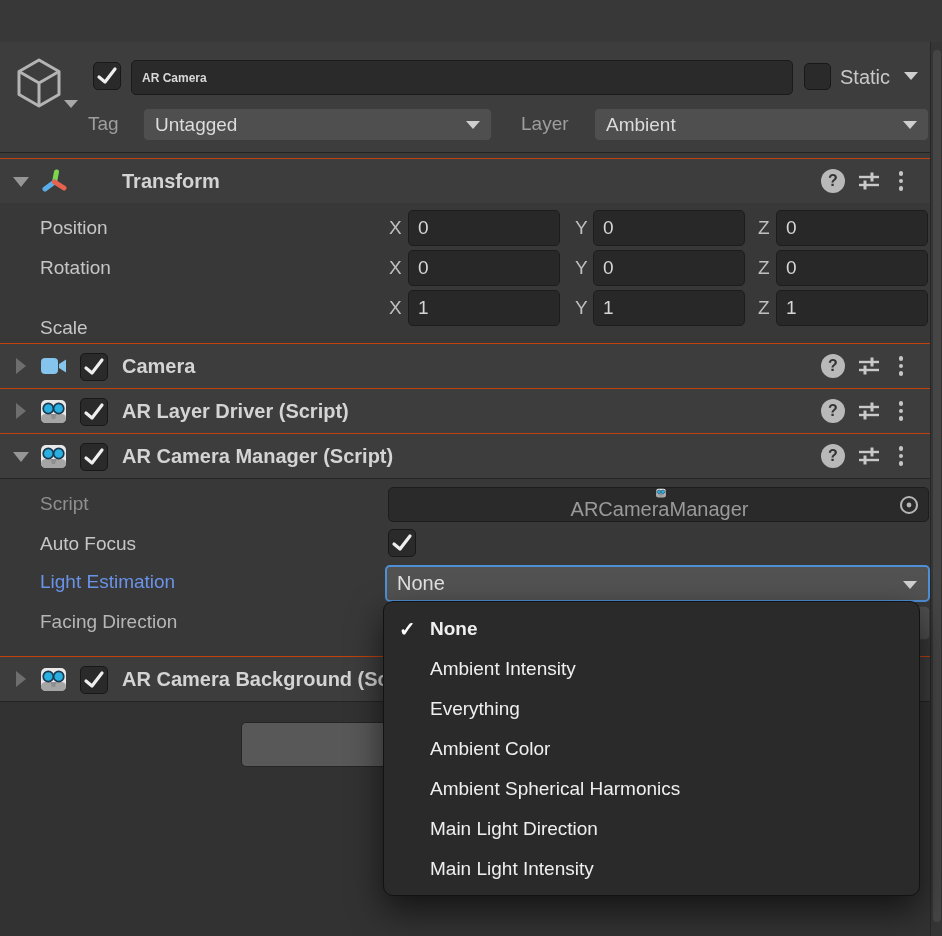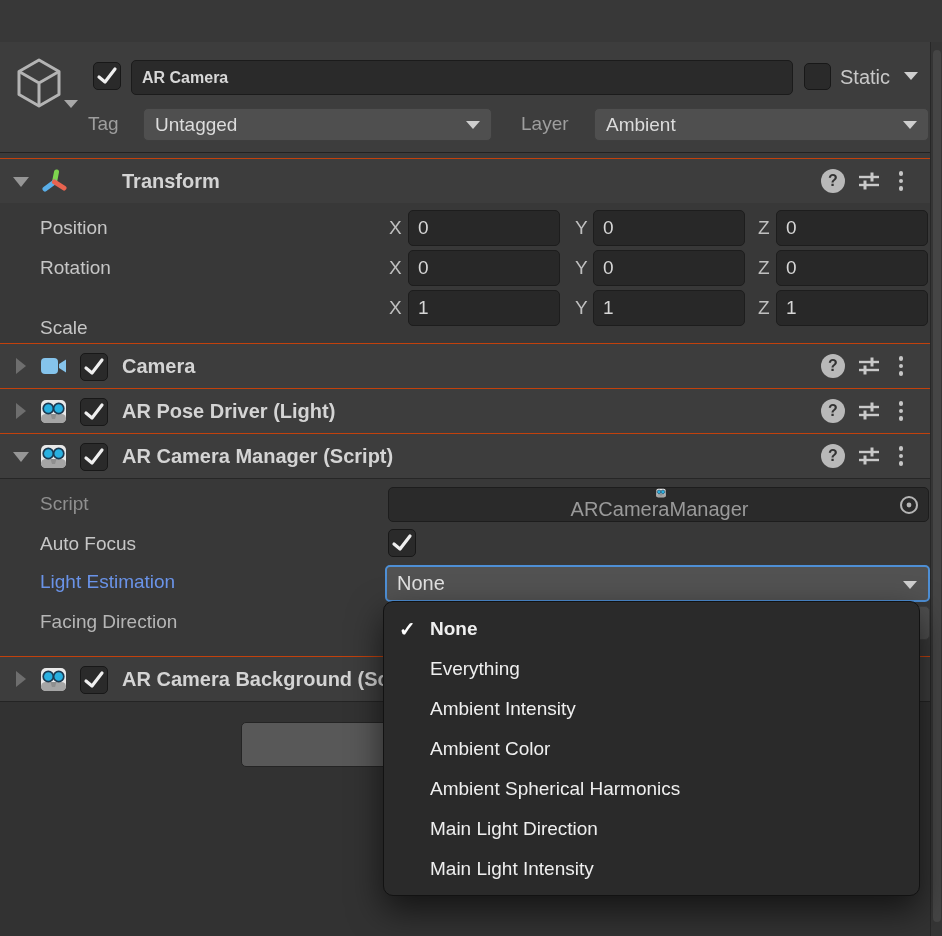--- a/index.html
+++ b/index.html
@@ -18,21 +18,21 @@
   .info-icon::after{content:"";position:absolute;left:10px;top:10px;width:4px;height:9px;border-radius:2px;background:#303030;}
   .tab-title{margin-left:10px;font-size:20px;color:#d2d2d2;}
   .kebab{display:flex;flex-direction:column;gap:3px;align-items:center;justify-content:center;}
   .kebab i{width:4.5px;height:4.5px;border-radius:50%;background:#c6c6c6;}
 
   
   .go-header{left:0;top:42px;width:930px;height:110px;background:#3d3d3d;}
   .checkbox{background:#2a2a2a;border:1px solid #181818;border-radius:5px;box-sizing:border-box;}
   .checkbox svg{display:block;}
   .namefield{background:#2a2a2a;border:1px solid #1b1b1b;border-radius:5px;color:#d8d8d8;
-             font-size:16px;font-weight:700;padding:0 10px;box-sizing:border-box;font-family:inherit;outline:none;}
+             font-size:12px;font-weight:700;padding:0 10px;box-sizing:border-box;font-family:inherit;outline:none;}
   .lbl{font-size:19px;color:#9e9e9e;}
   .ddl{background:#4f4f4f;border:1px solid #3e3e3e;border-radius:5px;box-sizing:border-box;
        display:flex;align-items:center;padding:0 11px;font-size:19px;color:#dcdcdc;}
   .arrow-down{width:0;height:0;border-left:7px solid transparent;border-right:7px solid transparent;
               border-top:8px solid #cfcfcf;}
   .ddl .arrow-down{position:absolute;right:11px;top:50%;margin-top:-4px;}
 
   
   .spacer{left:0;top:152px;width:930px;height:7px;background:#3a3a3a;border-top:1px solid #222;border-bottom:1px solid #222;box-sizing:border-box;}
   .chdr{left:0;width:930px;height:45px;background:#3d3d3d;border-top:1px solid #c2410c;box-sizing:border-box;}
@@ -213,21 +213,21 @@
       <rect x="1" y="16" width="25" height="9" rx="4.5" fill="#a5a5a5"></rect>
       <path d="M10.5 16 L16.5 16 L15 21 L12 21 Z" fill="#8f8f8f"></path>
       <circle cx="8.3" cy="10.5" r="5.1" fill="#29b0e0" stroke="#1b3a52" stroke-width="1.7"></circle>
       <circle cx="18.7" cy="10.5" r="5.1" fill="#29b0e0" stroke="#1b3a52" stroke-width="1.7"></circle>
     </svg>
     <div class="abs checkbox" style="left:80px;top:9px;width:28px;height:28px;">
       <svg width="26" height="26" viewBox="0 0 26 26">
         <polyline points="5,14 11,19 21,6" fill="none" stroke="#efefef" stroke-width="3.2" stroke-linecap="round" stroke-linejoin="round"></polyline>
       </svg>
     </div>
-    <span class="chdr-title">AR Pose Driver (Light)</span>
+    <span class="chdr-title">AR Layer Driver (Script)</span>
     <div class="hicons" style="right:85px;">
         <div class="qicon">?</div>
       </div>
     <svg class="hicons" style="right:48px;" width="26" height="26" viewBox="0 0 26 26">
       <line x1="3" y1="9" x2="23" y2="9" stroke="#c9c9c9" stroke-width="2.4"></line>
       <line x1="16" y1="4.5" x2="16" y2="13.5" stroke="#c9c9c9" stroke-width="3"></line>
       <line x1="3" y1="17" x2="23" y2="17" stroke="#c9c9c9" stroke-width="2.4"></line>
       <line x1="9" y1="12.5" x2="9" y2="21.5" stroke="#c9c9c9" stroke-width="3"></line>
     </svg>
     <div class="hicons kebab" style="right:22px;height:24px;width:14px;">
@@ -322,24 +322,24 @@
   <div class="abs bottom">
     <div class="addbtn">Add Component</div>
   </div>
 
   <div class="abs popup">
     <div class="pitem checked">
       <span class="check">✓</span>
       <span>None</span>
     </div>
     <div class="pitem">
+      <span>Ambient Intensity</span>
+    </div>
+    <div class="pitem">
       <span>Everything</span>
-    </div>
-    <div class="pitem">
-      <span>Ambient Intensity</span>
     </div>
     <div class="pitem">
       <span>Ambient Color</span>
     </div>
     <div class="pitem">
       <span>Ambient Spherical Harmonics</span>
     </div>
     <div class="pitem">
       <span>Main Light Direction</span>
     </div>

